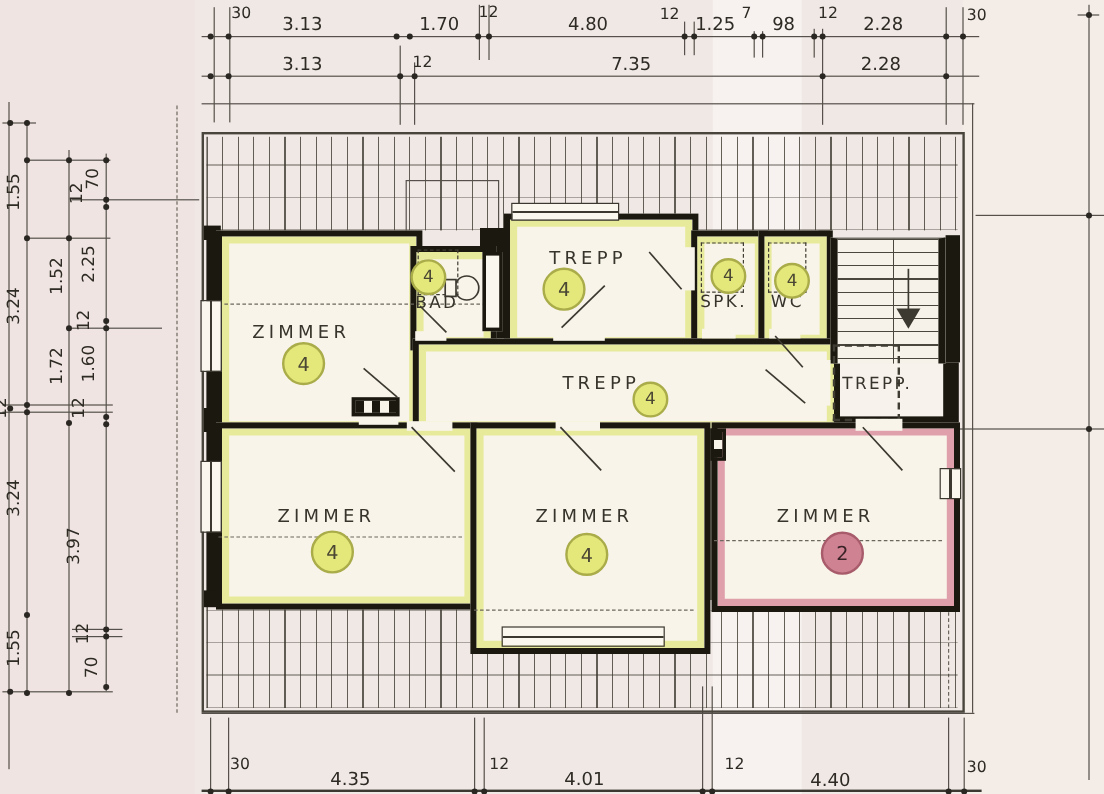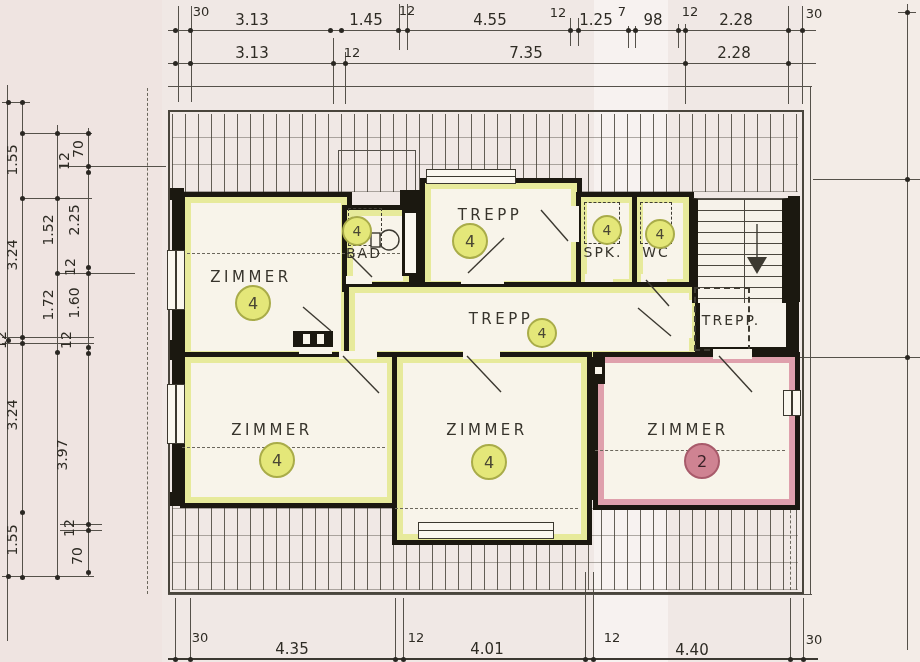--- a/index.html
+++ b/index.html
@@ -100,23 +100,23 @@
 
 <div class="dot" style="left:175px;top:63px"></div>
 <div class="dot" style="left:190px;top:63px"></div>
 <div class="dot" style="left:333px;top:63px"></div>
 <div class="dot" style="left:345px;top:63px"></div>
 <div class="dot" style="left:685px;top:63px"></div>
 <div class="dot" style="left:788px;top:63px"></div>
 
 <span class="dim dim-s dimc" style="left:201px;top:4px">30</span>
 <span class="dim dimc" style="left:252px;top:11px">3.13</span>
-<span class="dim dimc" style="left:366px;top:11px">1.45</span>
+<span class="dim dimc" style="left:366px;top:11px">1.70</span>
 <span class="dim dim-s dimc" style="left:407px;top:3px">12</span>
-<span class="dim dimc" style="left:490px;top:11px">4.55</span>
+<span class="dim dimc" style="left:490px;top:11px">4.80</span>
 <span class="dim dim-s dimc" style="left:558px;top:5px">12</span>
 <span class="dim dimc" style="left:596px;top:11px">1.25</span>
 <span class="dim dim-s dimc" style="left:622px;top:4px">7</span>
 <span class="dim dimc" style="left:653px;top:11px">98</span>
 <span class="dim dim-s dimc" style="left:690px;top:4px">12</span>
 <span class="dim dimc" style="left:736px;top:11px">2.28</span>
 <span class="dim dim-s dimc" style="left:814px;top:6px">30</span>
 
 <span class="dim dimc" style="left:252px;top:44px">3.13</span>
 <span class="dim dim-s dimc" style="left:352px;top:45px">12</span>

